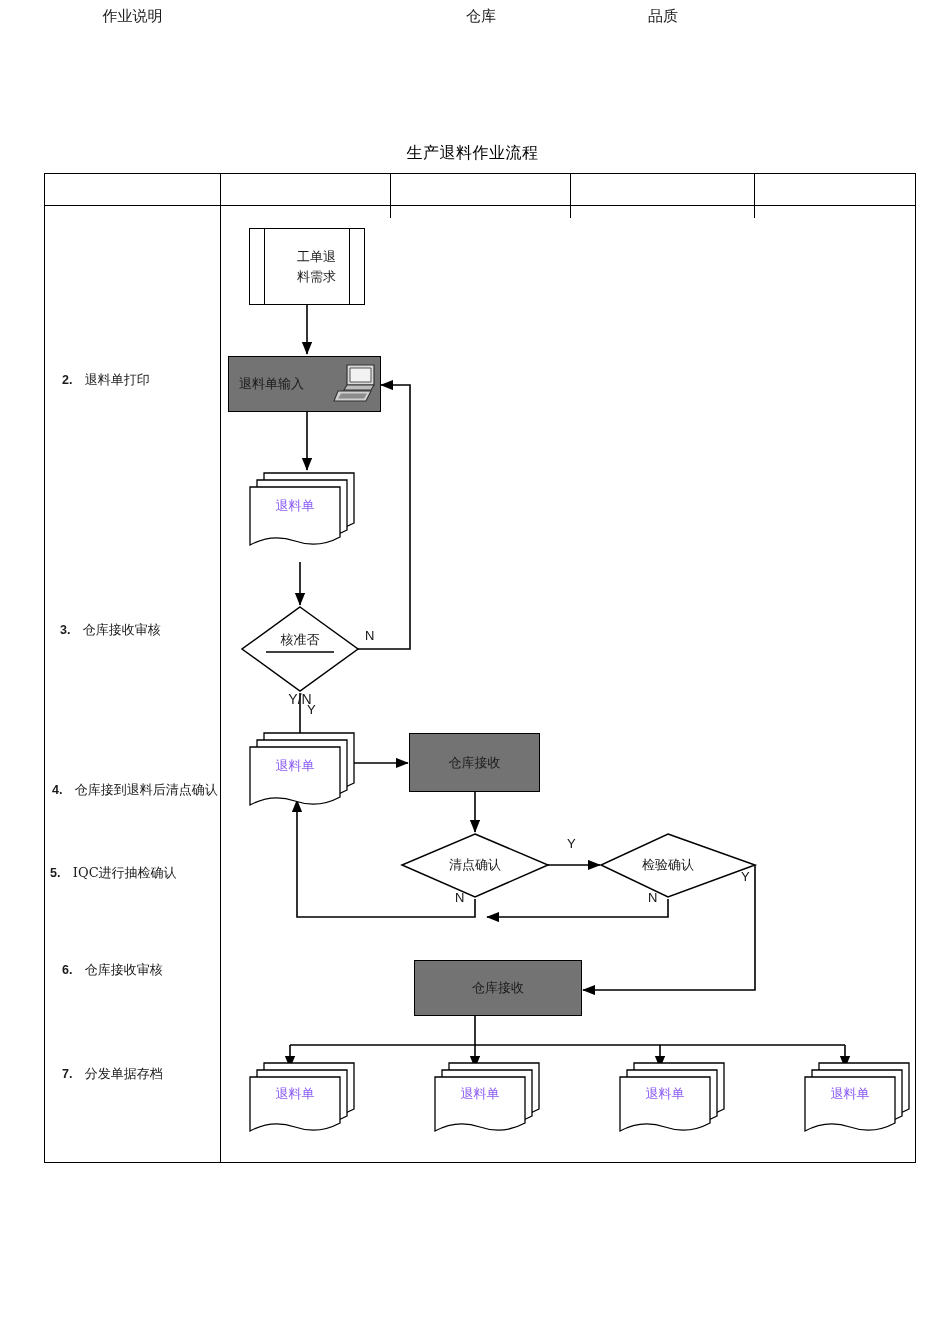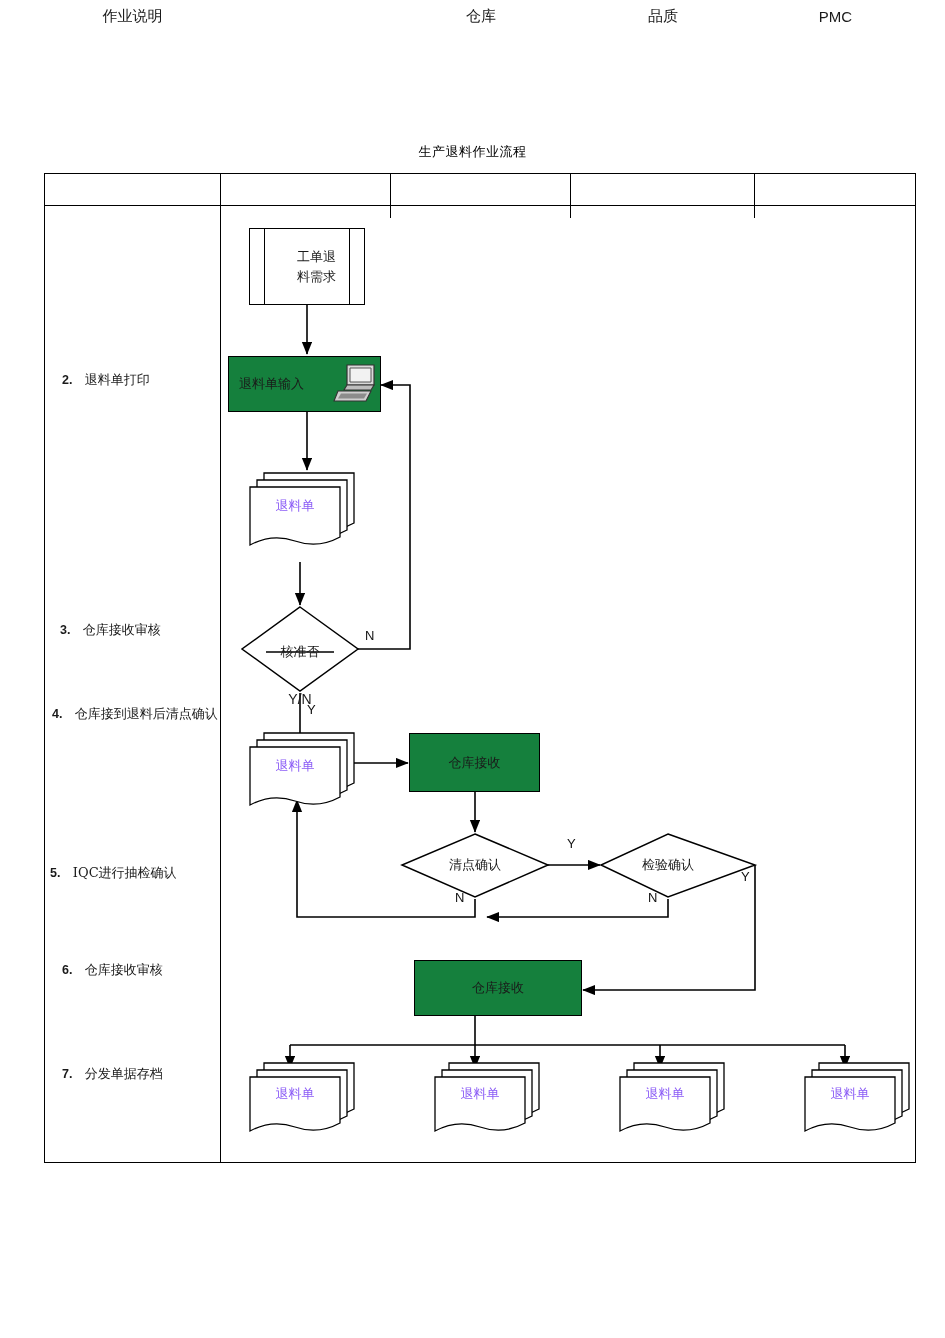--- a/index.html
+++ b/index.html
@@ -20,21 +20,21 @@
     left: 0; top: 0;
     width: 945px;
     height: 1338px;
   }
   #title {
     position: absolute;
     left: 0;
     top: 143px;
     width: 945px;
     text-align: center;
-    font-size: 13px;
+    font-size: 16px;
     letter-spacing: 0.5px;
     font-family: "DejaVu Sans", sans-serif;
     color: #000;
   }
   
   #frame {
     position: absolute;
     left: 44px;
     top: 173px;
     width: 872px;
@@ -111,21 +111,21 @@
     align-items: center;
     justify-content: center;
     text-align: center;
     font-family: "DejaVu Serif", serif;
     font-size: 13px;
     color: #1a1a1a;
     line-height: 1.5;
   }
   .rect {
     border: 1.4px solid #000;
-    background: #15803d;
+    background: #737373;
     text-align: right;
   }
   
   .predef { border: 1.4px solid #000; background: #fff; }
   .predef::before, .predef::after {
     content: "";
     position: absolute;
     top: 0; bottom: 0;
     width: 1.2px;
     background: #000;
@@ -170,40 +170,39 @@
 
   <div id="title">生产退料作业流程</div>
 
   <div id="frame"></div>
   <div id="header-row"></div>
   <div id="col-divider-1"></div>
 
   <div class="hdr-cell" style="left:44px; width:177px;">作业说明</div>
   <div class="hdr-cell" style="left:571px; width:184px;">品质</div>
   <div class="hdr-cell" style="left:391px; width:180px;">仓库</div>
-  <div class="hdr-cell latin" style="left:755px; width:161px;">PMC</div>
 
   <div class="hdr-tick" style="left:220px;"></div>
   <div class="hdr-tick" style="left:390px;"></div>
   <div class="hdr-tick" style="left:570px;"></div>
   <div class="hdr-tick" style="left:754px;"></div>
 
   <div class="divider-stub" style="left:390px; top:206px; height:12px;"></div>
   <div class="divider-stub" style="left:570px; top:206px; height:12px;"></div>
   <div class="divider-stub" style="left:754px; top:206px; height:12px;"></div>
 
   <div class="step" style="top:370px; left:62px; width:158px; text-align:left;">
     <span class="num">2.</span>
     &nbsp;&nbsp;<span>退料单打印</span>
   </div>
   <div class="step" style="top:620px; left:60px; width:158px;">
     <span class="num">3.</span>
     &nbsp;&nbsp;<span>仓库接收审核</span>
   </div>
-  <div class="step" style="top:704px; left:52px; width:166px;">
+  <div class="step" style="top:780px; left:52px; width:166px;">
     <span class="num">4.</span>
     &nbsp;&nbsp;<span>仓库接到退料后清点确认</span>
   </div>
   <div class="step" style="top:863px; left:50px; width:172px;">
     <span class="num">5.</span>
     &nbsp;&nbsp;<span>IQC进行抽检确认</span>
   </div>
   <div class="step" style="top:960px; left:62px; width:158px;">
     <span class="num">6.</span>
     &nbsp;&nbsp;<span>仓库接收审核</span>
@@ -311,21 +310,21 @@
     <path d="M17,6 L38,6 L38,20 L17,20 Z" fill="#f2f2f2" stroke="#555" stroke-width="1"></path>
 
     <path d="M14,23 L41,23 L38,28 L11,28 Z" fill="#bdbdbd" stroke="#333" stroke-width="1.1"></path>
 
     <path d="M5,29 L38,29 L33,39 L1,39 Z" fill="#cfcfcf" stroke="#333" stroke-width="1.1"></path>
     <path d="M8,31.5 L34,31.5 L31,36.5 L5,36.5 Z" fill="#8c8c8c" stroke="none"></path>
   </svg>
 
   <div class="docstack-label" style="left:250px; top:497px; width:90px;">退料单</div>
 
-  <div class="diamond-label" style="left:256px; top:632px; width:88px;margin-top:12px;">核准否</div>
+  <div class="diamond-label" style="left:256px; top:632px; width:88px;">核准否</div>
   <div class="diamond-label" style="left:256px; top:655px; width:88px; font-family:'Liberation Sans',sans-serif; font-size:14px;margin-top:36px;">Y/N</div>
 
   <div class="lbl" style="left:365px; top:628px;">N</div>
   <div class="lbl" style="left:307px; top:702px;">Y</div>
   <div class="lbl" style="left:455px; top:890px;">N</div>
   <div class="lbl" style="left:567px; top:836px;">Y</div>
   <div class="lbl" style="left:648px; top:890px;">N</div>
   <div class="lbl" style="left:741px; top:869px;">Y</div>
 
   <div class="docstack-label" style="left:250px; top:757px; width:90px;">退料单</div>

